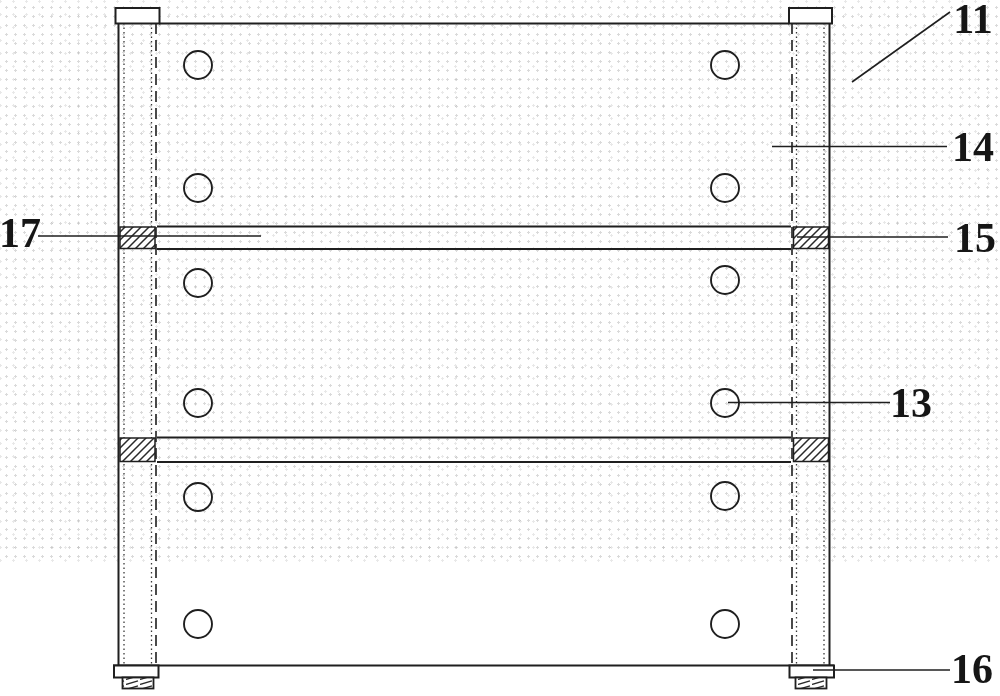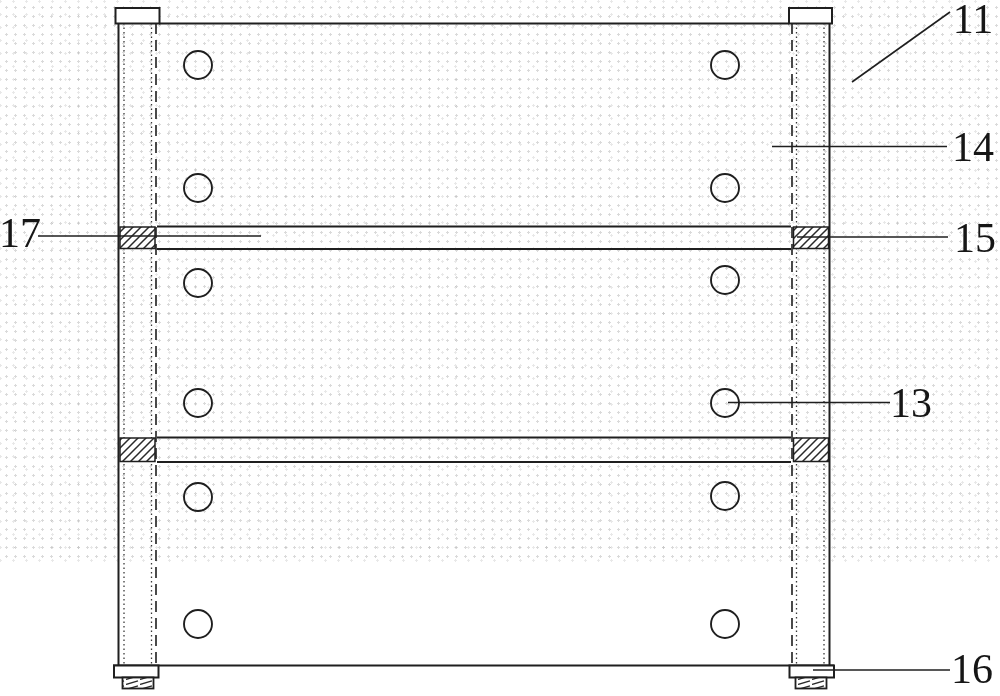--- a/index.html
+++ b/index.html
@@ -9,20 +9,21 @@
   }
   .stage{
     position:relative;width:1000px;height:562px;
     background-color:#ffffff;
     
     background-image:
       radial-gradient(circle, rgba(140,140,140,0.32) 1px, rgba(0,0,0,0) 1.3px),
       radial-gradient(circle, rgba(160,160,160,0.24) 1px, rgba(0,0,0,0) 1.3px);
     background-size:9px 9px, 13px 13px;
     background-position:2px 3px, 7px 8px;
+    font-weight:bold;
   }
   .stage svg{position:absolute;left:0;top:0;display:block;}
   .ref-label{
     font-family:"Liberation Serif","DejaVu Serif",serif;
     font-size:42px;
     fill:#161616;
   }
 </style>
 </head>
 <body>

